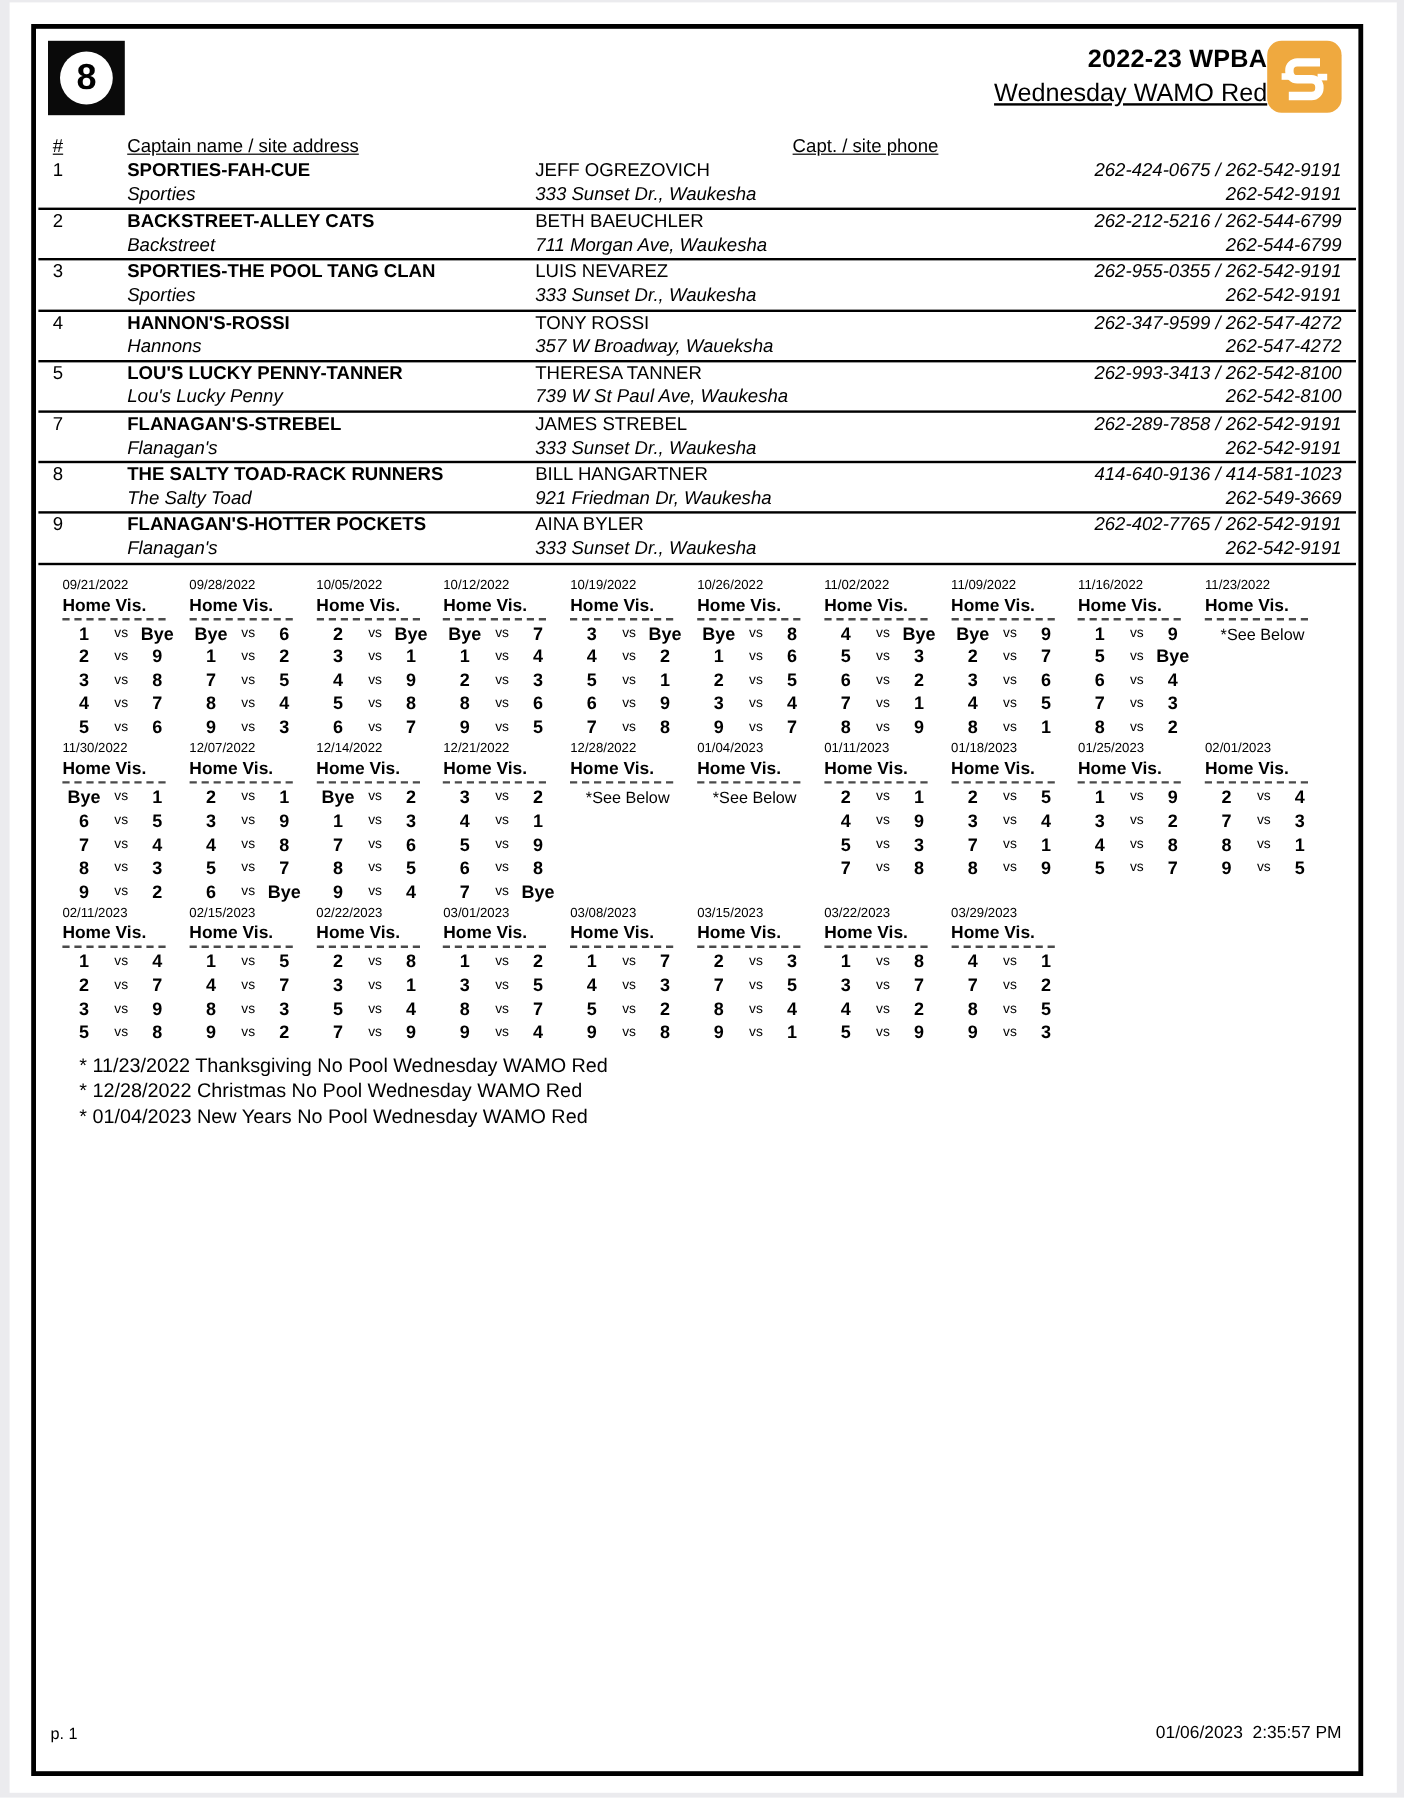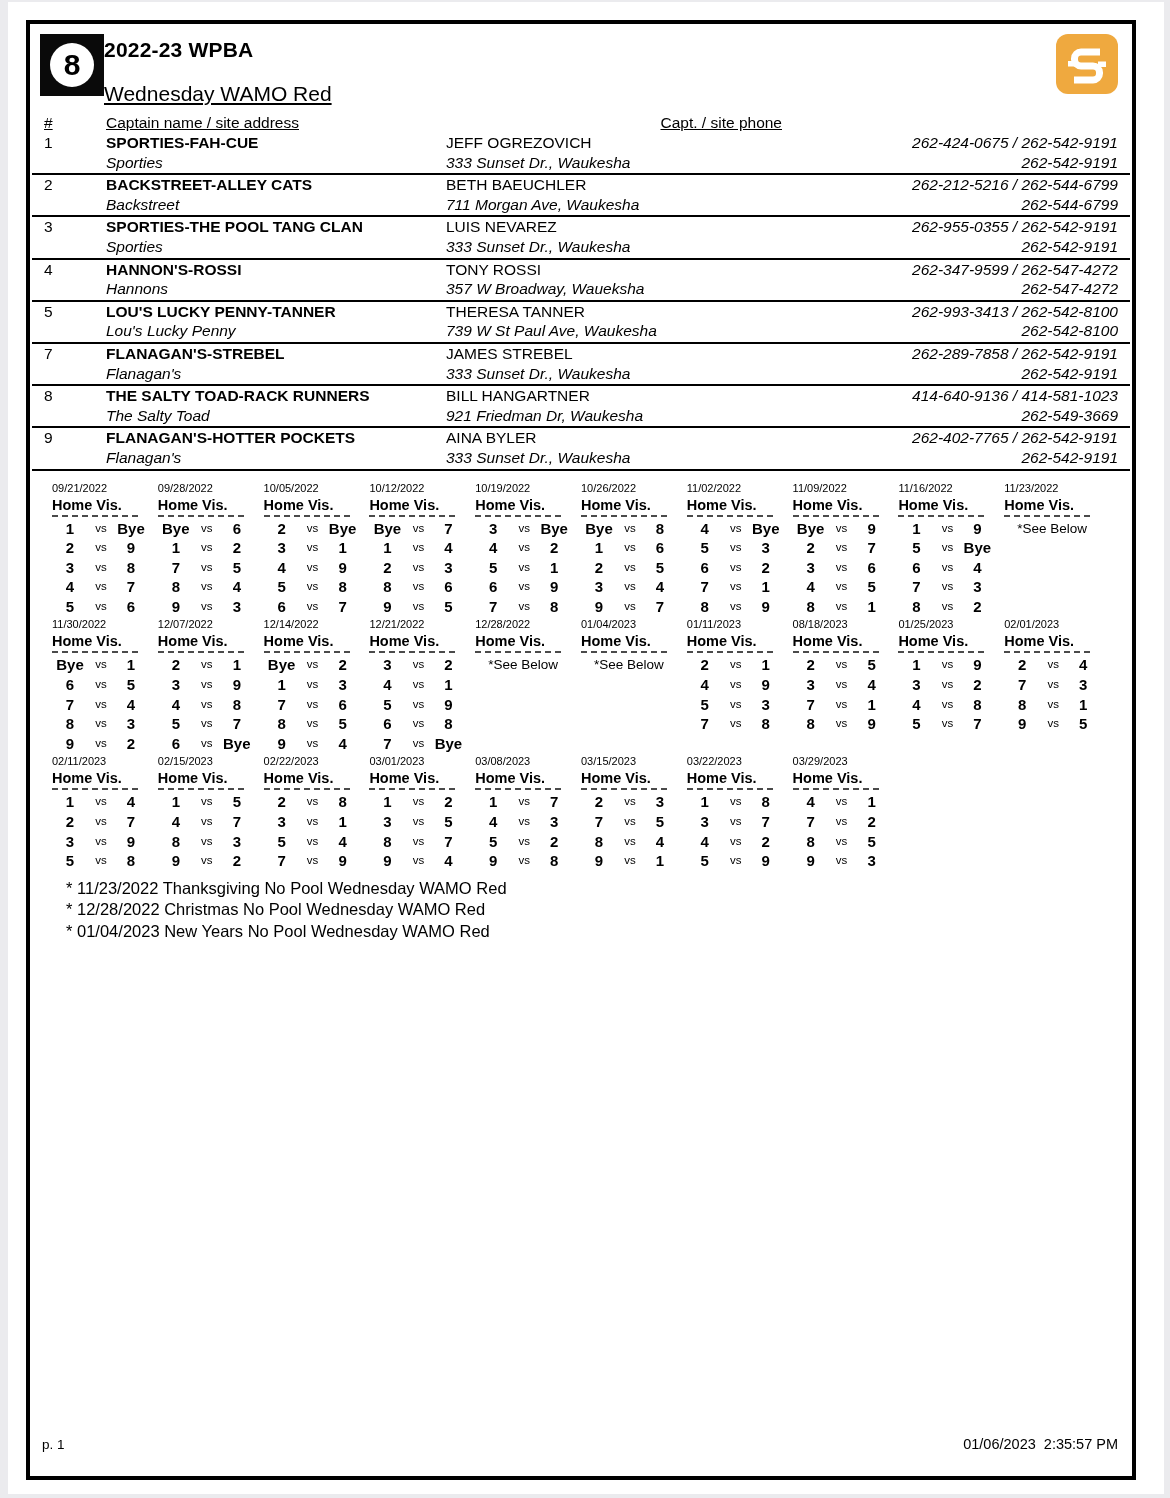--- a/index.html
+++ b/index.html
@@ -21,23 +21,23 @@
 
   
   .hdr { display:flex; align-items:flex-start; padding:8px 14px 0 10px; height:84px; }
   .eightball {
     width:64px; height:62px; background:#0a0a0a; flex:0 0 auto;
     display:flex; align-items:center; justify-content:center; margin-top:2px;
   }
   .ball { width:44px; height:44px; background:#fff; border-radius:50%;
           display:flex; align-items:center; justify-content:center; }
   .ball span { font-size:30px; font-weight:bold; line-height:1; }
-  .titles { flex:1 1 auto; text-align:left; padding-top:6px; }
+  .titles { flex:1 1 auto; text-align:right; padding-top:6px; }
   .title { font-size:21px; font-weight:bold; letter-spacing:0.2px; }
-  .subtitle { font-size:21px; text-decoration:underline; margin-top:20px; }
+  .subtitle { font-size:21px; text-decoration:underline; margin-top:4px; }
   .cslogo { width:62px; height:60px; border-radius:12px; background:#EFA93F;
             flex:0 0 auto; display:flex; align-items:center; justify-content:center; margin-top:2px; }
 
   
   .tt { margin:4px 2px 0 2px; }
   .tt-grid { display:grid; grid-template-columns:62px 340px 1fr 336px; padding:0 12px; }
   .tt-head { font-size:15.5px; line-height:21px; }
   .tt-head .u { text-decoration:underline; }
   .tt-head .ph { text-align:right; }
   .team-block { border-bottom:2px solid #000; padding-bottom:1px; }
@@ -650,21 +650,21 @@
               <div class="vs">vs</div>
               <div class="vn">3</div>
             </div>
             <div class="match">
               <div class="hn">7</div>
               <div class="vs">vs</div>
               <div class="vn">8</div>
             </div>
           </div>
           <div class="blk">
-            <div class="date">08/18/2023</div>
+            <div class="date">01/18/2023</div>
             <div class="hv">Home Vis.</div>
             <div class="dash"></div>
             <div class="match">
               <div class="hn">2</div>
               <div class="vs">vs</div>
               <div class="vn">5</div>
             </div>
             <div class="match">
               <div class="hn">3</div>
               <div class="vs">vs</div>

